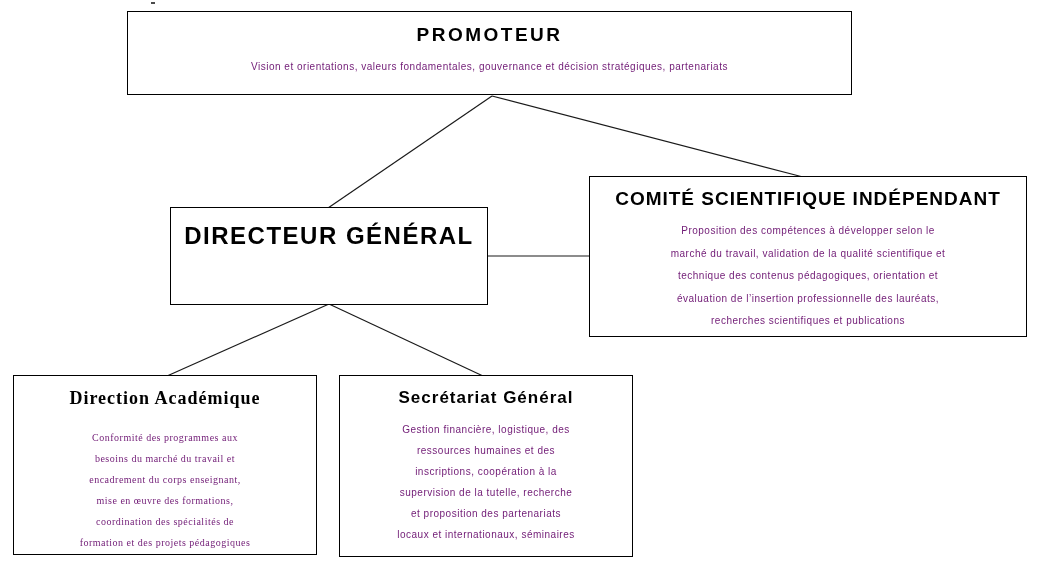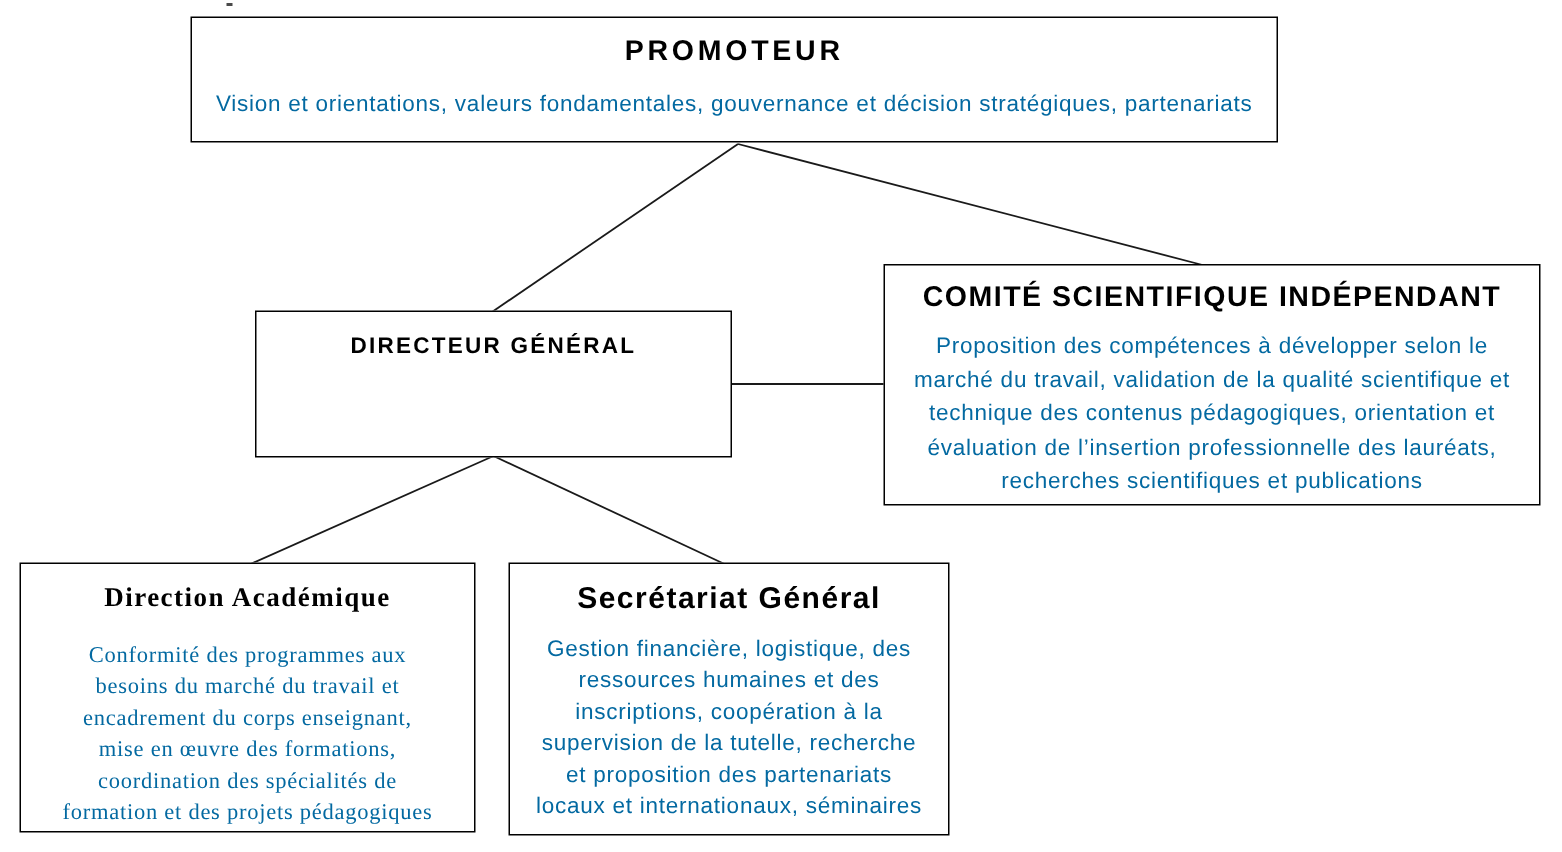--- a/index.html
+++ b/index.html
@@ -30,44 +30,44 @@
     text-align: center;
     z-index: 1;
     padding-left: 5px;
     padding-right: 5px;
   }
   .node-title {
     font-weight: bold;
     color: #000000;
   }
   .node-desc {
-    color: #0369a1;
+    color: #701a75;
     white-space: pre-line;
-    font-size: 15px;
+    font-size: 10px;
     letter-spacing: 0.5px;
   }
   
   #node-promoter { left: 127px; top: 11px; width: 725px; height: 84px; padding-top: 12px; }
   #node-promoter .node-title { font-size: 19px; letter-spacing: 2.5px; }
   #node-promoter .node-desc { margin-top: 15px; }
   
   #node-director-general { left: 170px; top: 207px; width: 318px; height: 98px; padding-top: 14px; }
-  #node-director-general .node-title { font-size: 15px; letter-spacing: 1.5px; }
+  #node-director-general .node-title { font-size: 24px; letter-spacing: 1.5px; }
   #node-director-general .node-desc { margin-top: 11px; line-height: 21px; }
   
   #node-scientific-committee { left: 575px; top: 176px; width: 438px; height: 161px; padding-top: 11px; margin-left: 14px; }
   #node-scientific-committee .node-title { font-size: 19px; letter-spacing: 1px; }
   #node-scientific-committee .node-desc { margin-top: 10px; line-height: 22.5px; }
   
   #node-academic-direction { left: 13px; top: 375px; width: 304px; height: 180px; padding-top: 12px; font-family: Liberation Serif, serif; }
   #node-academic-direction .node-title { font-size: 18px; letter-spacing: 1px; }
   #node-academic-direction .node-desc { margin-top: 18px; line-height: 21px; }
   
   #node-general-secretariat { left: 339px; top: 375px; width: 294px; height: 182px; padding-top: 12px; }
-  #node-general-secretariat .node-title { font-size: 20px; letter-spacing: 1px; }
+  #node-general-secretariat .node-title { font-size: 17px; letter-spacing: 1px; }
   #node-general-secretariat .node-desc { margin-top: 11px; line-height: 21px; }
   
   #stray-mark {
     position: absolute;
     left: 151px; top: 2px;
     width: 4px; height: 2px;
     background: #4a4a4a;
     z-index: 2;
   }
 </style>

